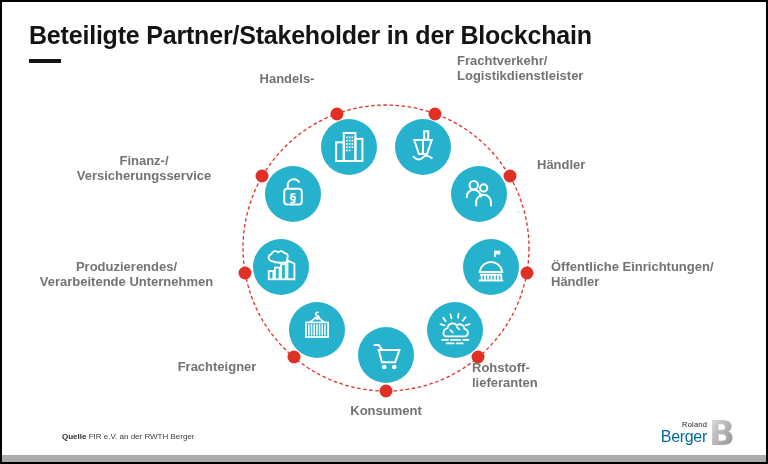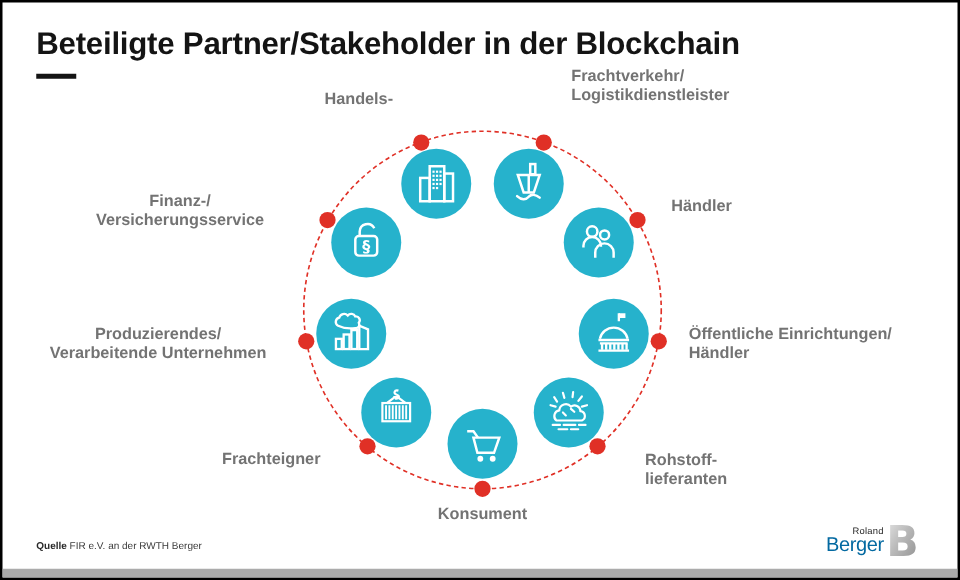--- a/index.html
+++ b/index.html
@@ -11,21 +11,21 @@
   .title-dash{position:absolute;left:27px;top:57px;width:32px;height:3.5px;background:#141414;}
   .diagram-svg{position:absolute;left:0;top:0;}
   .node{position:absolute;width:56px;height:56px;border-radius:50%;
         display:flex;align-items:center;justify-content:center;}
   .label{position:absolute;font-size:13px;line-height:14.5px;font-weight:bold;
          color:#737373;white-space:nowrap;}
   .label span{display:block;}
   .lbl-center{text-align:center;}
   .lbl-right{text-align:center;}
   .footer{position:absolute;left:27px;top:430px;font-size:8px;color:#3c3c3c;}
-  .footer b{font-weight:bold;color:#2a2a2a;}
+  .footer b{font-weight:bold;color:#2a2a2a;margin-left:33px;}
   .logo{position:absolute;right:28px;top:413px;display:flex;align-items:flex-start;}
   .logo-text{display:flex;flex-direction:column;align-items:flex-end;margin-top:5px;}
   .logo-roland{font-size:7.5px;color:#222;letter-spacing:0.2px;}
   .logo-berger{font-size:16px;color:#0369a1;letter-spacing:-0.3px;line-height:15px;}
   .bottom-bar{position:absolute;left:0;right:0;bottom:0;height:7px;background:#ababab;}
 </style>
 </head>
 <body>
 
 <div class="page">
@@ -176,21 +176,21 @@
     <span>Frachtverkehr/</span>
     <span>Logistikdienstleister</span>
   </div>
   <div class="label" style="left:535px;top:156px">
     <span>Händler</span>
   </div>
   <div class="label" style="left:549px;top:258px">
     <span>Öffentliche Einrichtungen/</span>
     <span>Händler</span>
   </div>
-  <div class="label" style="left:514px;top:359px">
+  <div class="label" style="left:470px;top:359px">
     <span>Rohstoff-</span>
     <span>lieferanten</span>
   </div>
   <div class="label lbl-center" style="left:314px;top:402px;width:140px">
     <span>Konsument</span>
   </div>
   <div class="label lbl-right" style="left:150px;top:358px;width:130px">
     <span>Frachteigner</span>
   </div>
   <div class="label lbl-right" style="left:28px;top:258px;width:193px">

